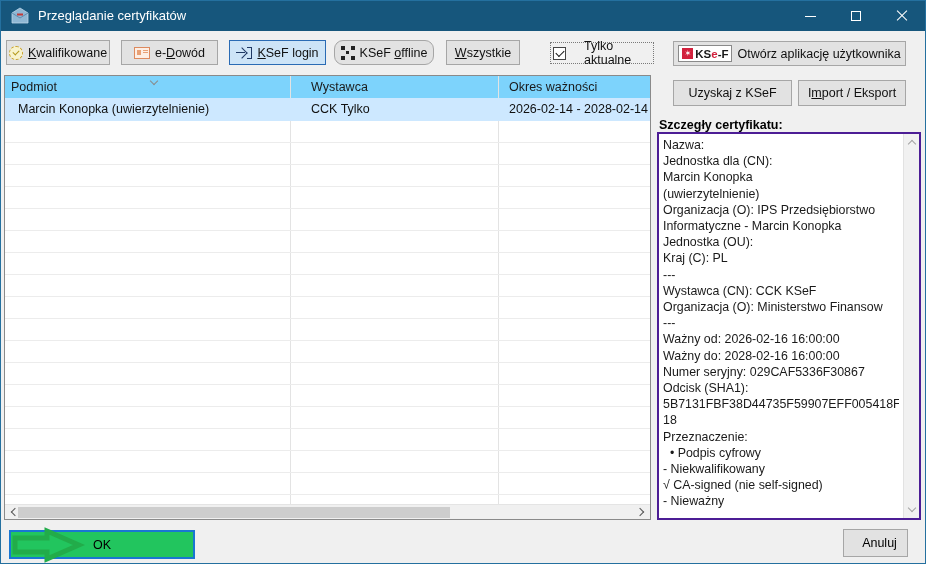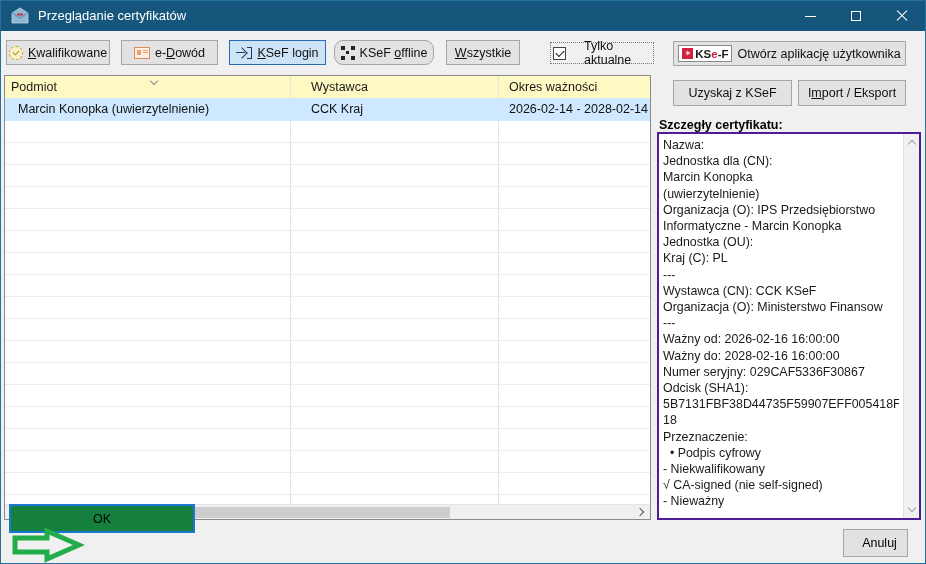--- a/index.html
+++ b/index.html
@@ -50,21 +50,21 @@
   .cb-box { width:13px; height:13px; background:#fff; border:1px solid #454545; position:relative; flex:0 0 auto; }
   .cb-box::after { content:""; position:absolute; left:2px; top:2.5px; width:7px; height:4px;
     border-left:1.6px solid #111; border-bottom:1.6px solid #111; transform:rotate(-45deg); }
   
   .logo-box { display:flex; align-items:center; gap:2px; border:1px solid #8a8a8a; background:#fff; padding:1px 3px; height:17px; }
   .logo-sq { width:11px; height:11px; background:#d2213d; color:#fff; font-size:8px; line-height:11px; text-align:center; }
   .logo-txt { font-size:11.5px; font-weight:bold; color:#1a1a1a; }
   .logo-txt .red { color:#d2213d; }
   
   .table { position:absolute; left:3px; top:74px; width:647px; height:445px; background:#fff; border:1px solid #8a8a8a; }
-  .thead { position:absolute; left:0; top:0; right:0; height:26px; background:#fef9c3; border-bottom:1px solid #d9d9d9; }
+  .thead { position:absolute; left:0; top:0; right:0; height:26px; background:#7dd3fc; border-bottom:1px solid #d9d9d9; }
   .th { position:absolute; top:4px; font-size:12.5px; color:#1a1a1a; }
   .sort-chev { position:absolute; left:146px; top:2px; width:7px; height:7px; }
   .sort-chev::after{ content:""; position:absolute; left:0; top:0; width:5px; height:5px;
      border-right:1.2px solid #8a8a8a; border-bottom:1.2px solid #8a8a8a; transform:rotate(45deg); }
   .col-sep { position:absolute; top:0; width:1px; background:#e3e3e3; height:428px; }
   .row-selected { position:absolute; left:0; top:22px; right:0; height:23px; background:#cde8ff; }
   .cell { position:absolute; top:4px; font-size:12.5px; color:#111; white-space:nowrap; }
   .gridlines { position:absolute; left:0; right:0; top:45px; height:383px;
     background:repeating-linear-gradient(to bottom, transparent 0 21px, #ececec 21px 22px); }
   .hscroll { position:absolute; left:0; right:0; bottom:0; height:15px; background:#f0f0f0; border-top:1px solid #e4e4e4; }
@@ -79,21 +79,21 @@
   .details-box { position:absolute; left:656px; top:131px; width:264px; height:388px; background:#fff; border:2px solid #4c1d95; }
   .details-text { position:absolute; left:4px; top:3px; right:20px; font-size:12.4px; line-height:16.2px; color:#1a1a1a; }
   .details-text div { white-space:pre; overflow:hidden; }
   .vscroll { position:absolute; right:0; top:0; bottom:0; width:16px; background:#f1f1f1; border-left:1px solid #e2e2e2; }
   .vs-arrow { position:absolute; left:4px; width:8px; height:8px; }
   .vs-arrow.up { top:5px; } .vs-arrow.down { bottom:5px; }
   .vs-arrow span { position:absolute; left:1px; width:6px; height:6px; border-right:1.4px solid #a3a3a3; border-bottom:1.4px solid #a3a3a3; }
   .vs-arrow.up span { top:2px; transform:rotate(-135deg); }
   .vs-arrow.down span { top:0; transform:rotate(45deg); }
   
-  .ok-btn { position:absolute; left:8px; top:503px; width:186px; height:29px; background:#15803d;
+  .ok-btn { position:absolute; left:8px; top:529px; width:186px; height:29px; background:#22c55e;
     border:2px solid #1976d2; font-size:12.5px; display:flex; align-items:center; justify-content:center; }
   .cancel-btn { position:absolute; left:842px; top:528px; width:65px; height:28px; background:#e2e2e2;
     border:1px solid #a6a6a6; font-size:12.5px; display:flex; align-items:center; justify-content:center;padding-left:8px; }
   .green-arrow { position:absolute; left:10px; top:526px; width:74px; height:36px; z-index:5; pointer-events:none; }
 </style>
 </head>
 <body>
 
 <div class="window">
 
@@ -161,21 +161,21 @@
     <div class="thead">
       <span class="th" style="left:6px;">Podmiot</span>
       <span class="th" style="left:306px;">Wystawca</span>
       <span class="th" style="left:504px;">Okres ważności</span>
       <span class="sort-chev"></span>
     </div>
     <div class="col-sep" style="left:285px;"></div>
     <div class="col-sep" style="left:493px;"></div>
     <div class="row-selected">
       <span class="cell" style="left:13px;">Marcin Konopka (uwierzytelnienie)</span>
-      <span class="cell" style="left:306px;">CCK Kraj</span>
+      <span class="cell" style="left:306px;">CCK Tylko</span>
       <span class="cell" style="left:504px;">2026-02-14 - 2028-02-14</span>
     </div>
     <div class="gridlines"></div>
     <div class="hscroll">
       <div class="hs-arrow left">
           <span></span>
         </div>
       <div class="hs-thumb"></div>
       <div class="hs-arrow right">
           <span></span>

